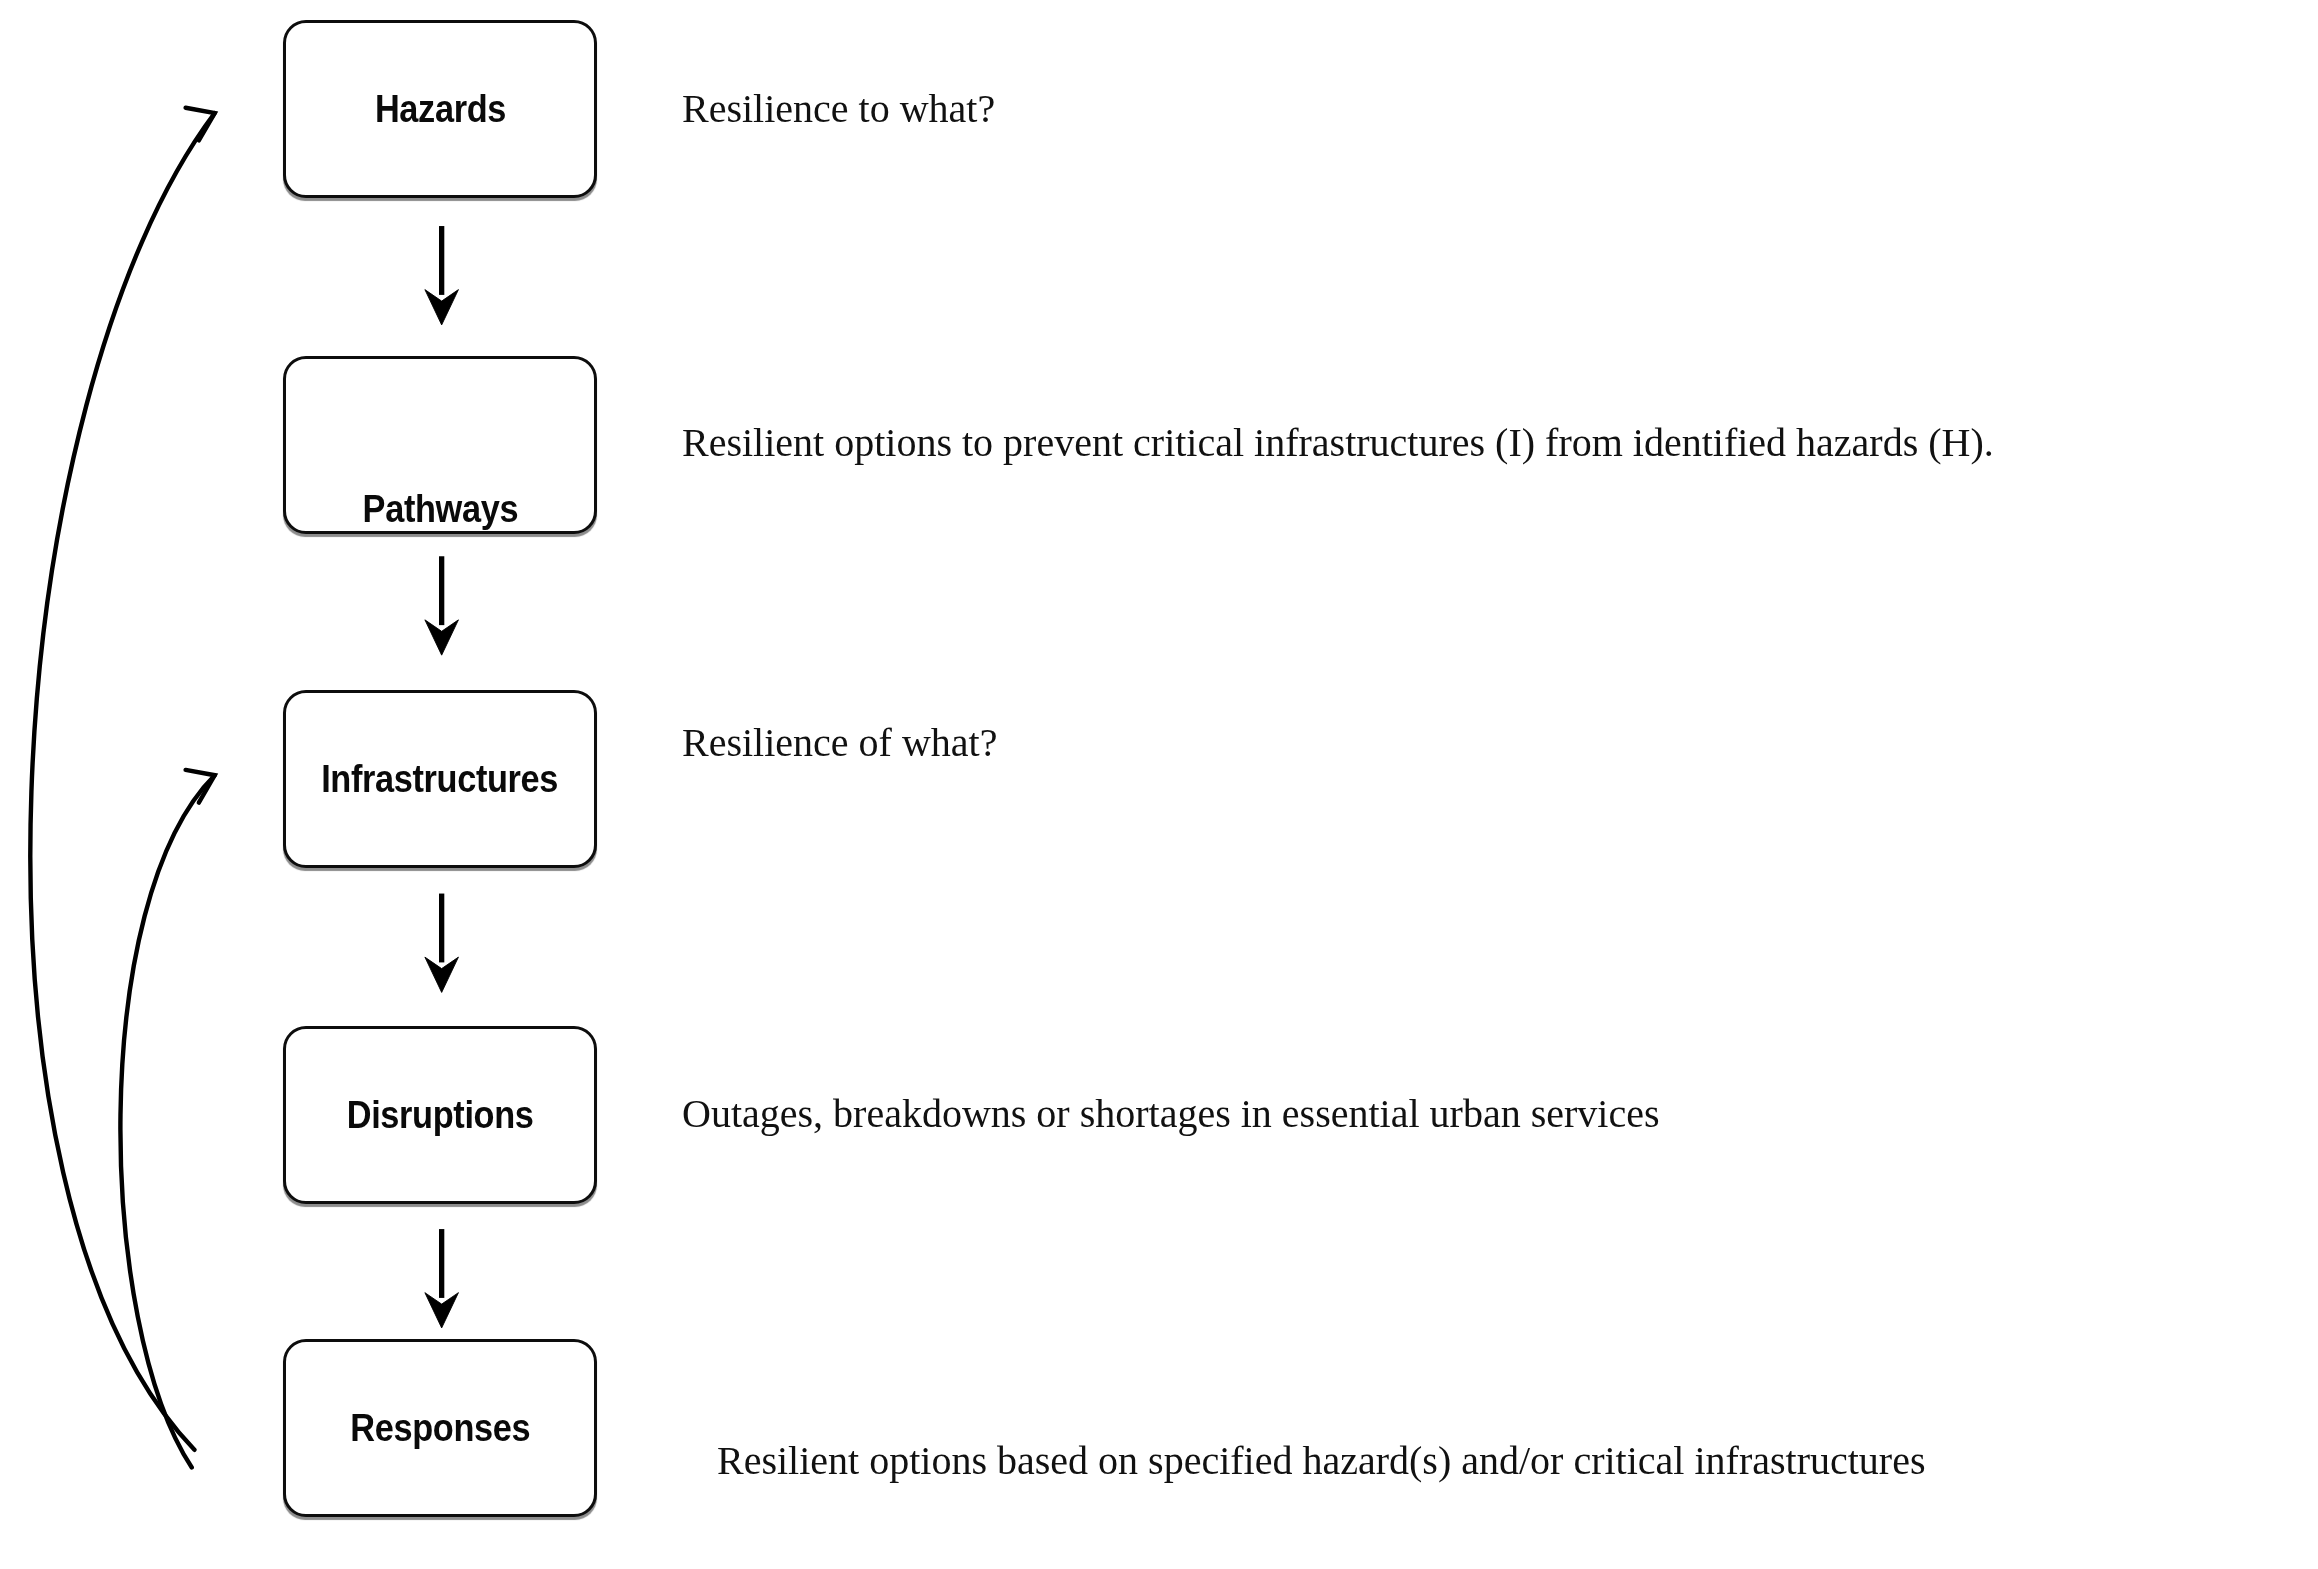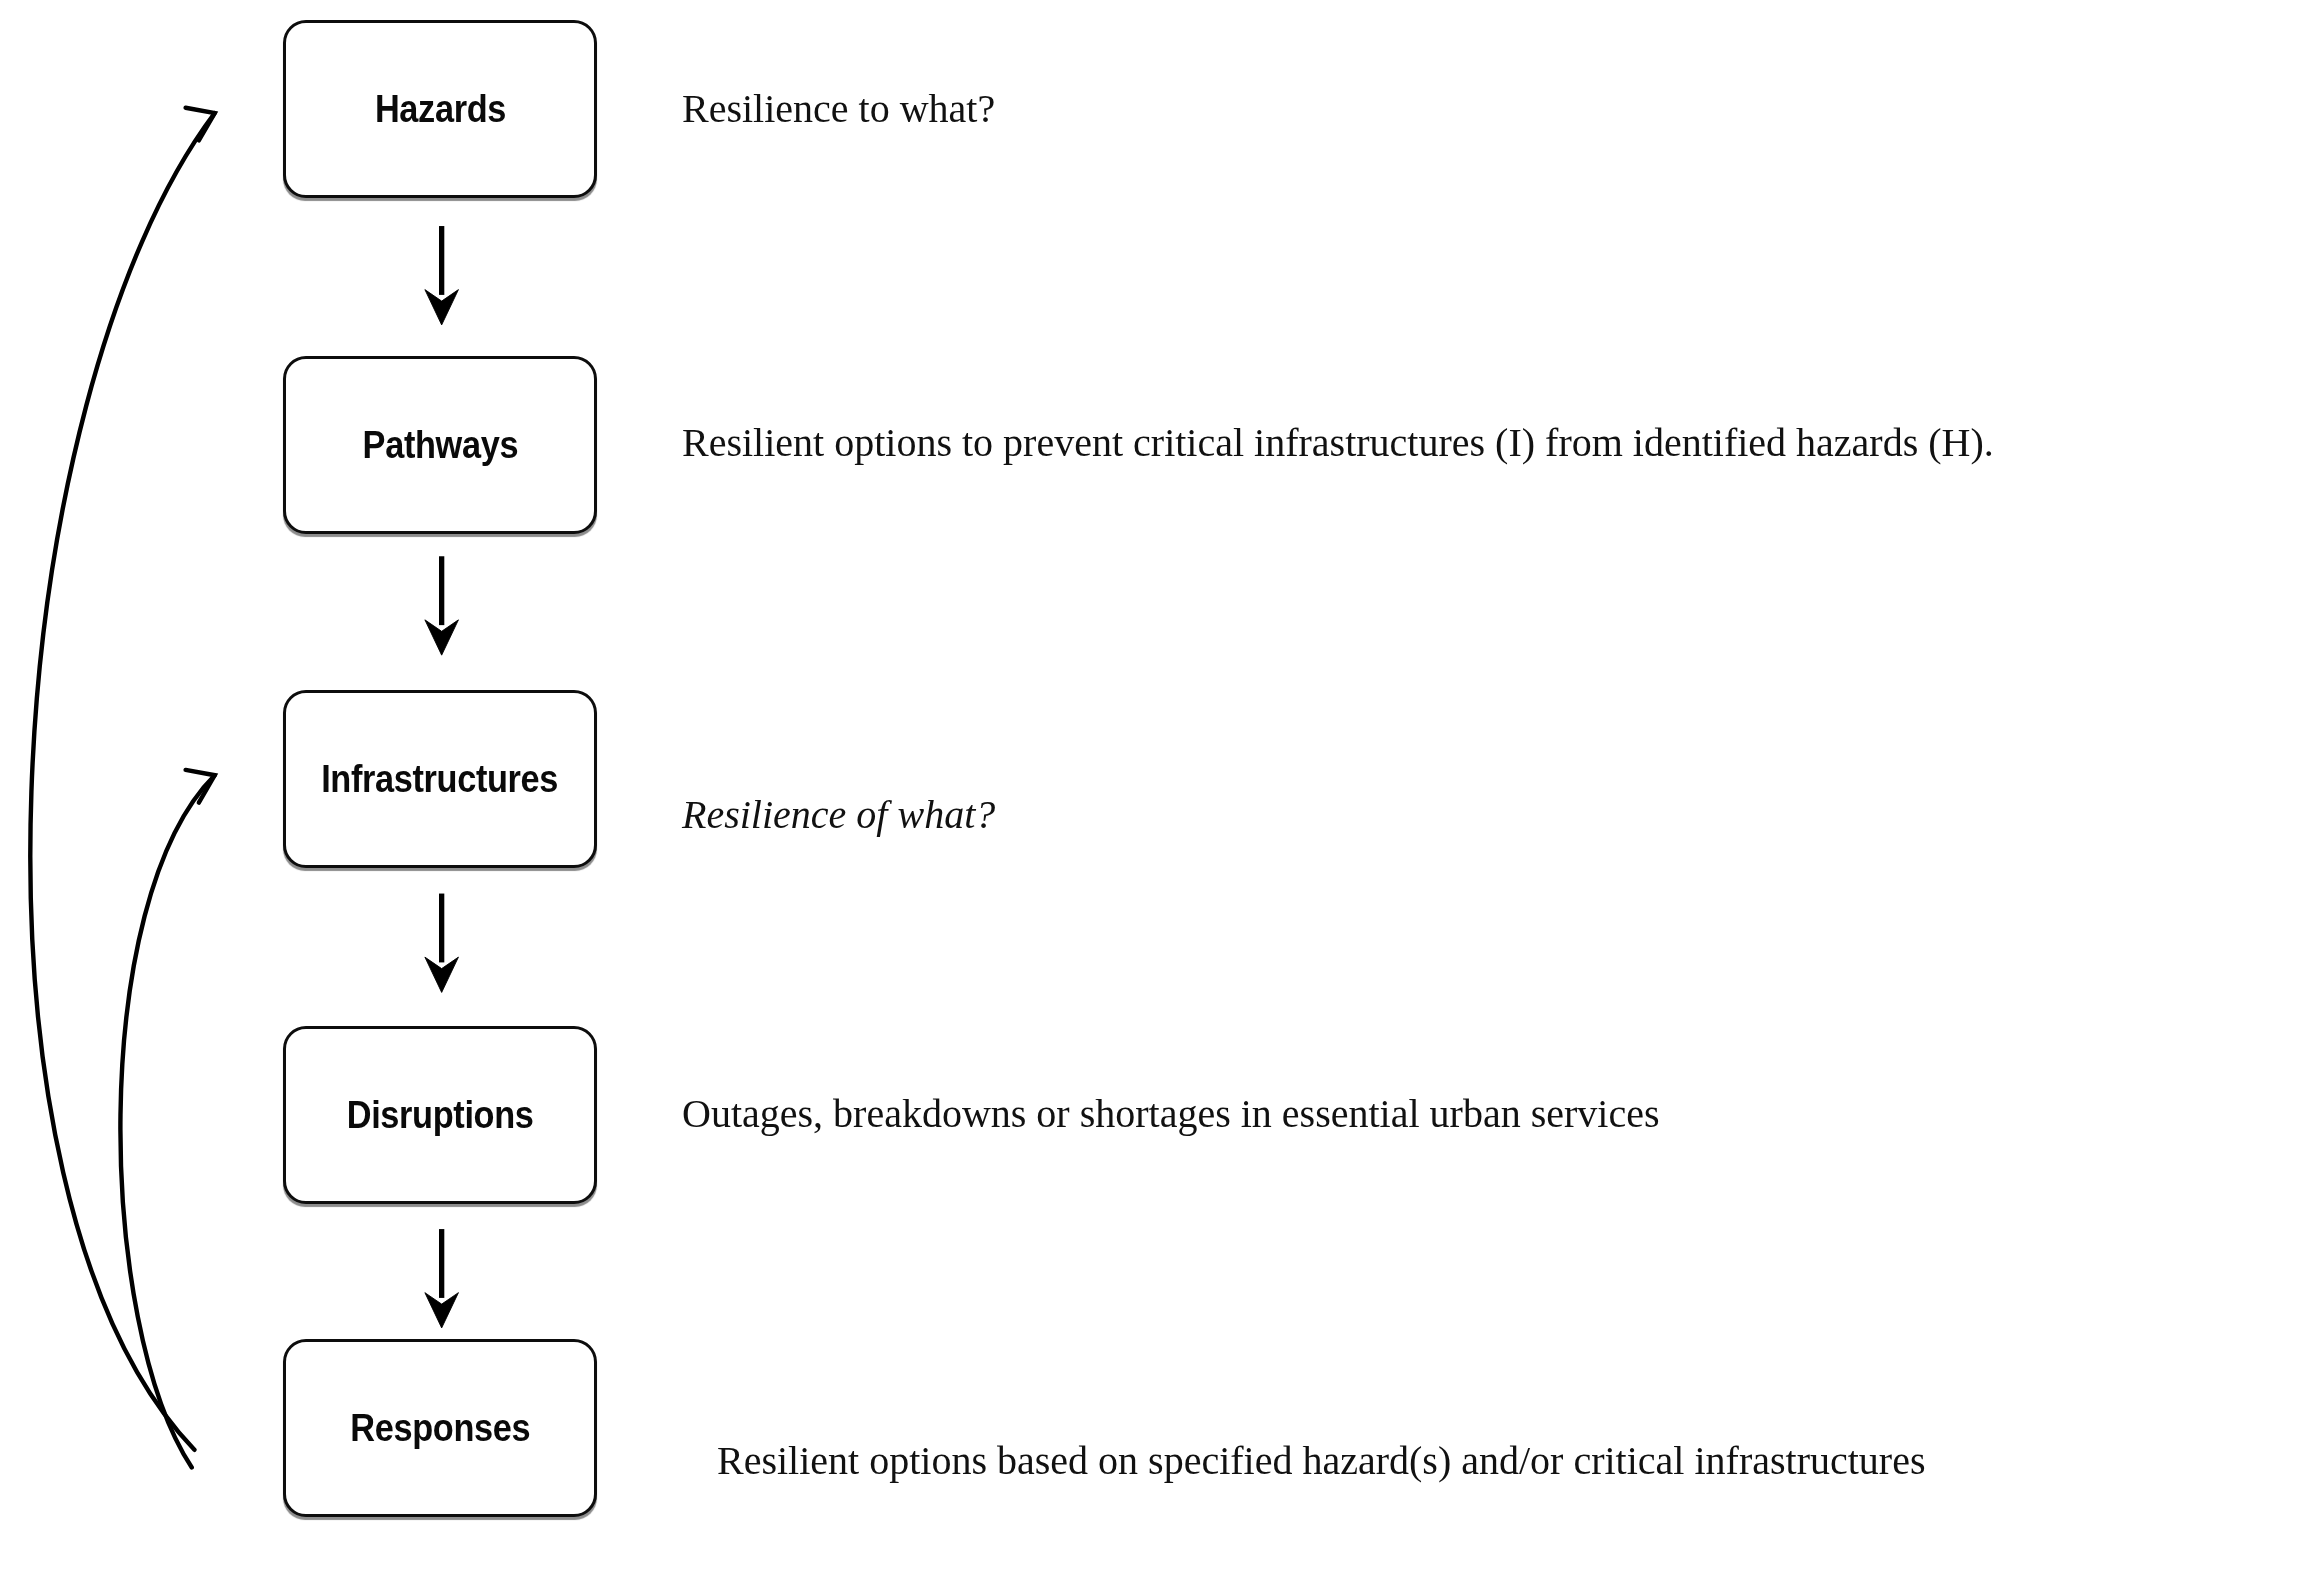--- a/index.html
+++ b/index.html
@@ -48,27 +48,27 @@
     position: absolute;
     left: 682px;
     height: 62px;
     line-height: 62px;
     font-family: "Liberation Serif", serif;
     font-size: 40px;
     color: #111111;
     white-space: nowrap;
   }
   .box-hazards        { top: 20.3px;  }
-  .box-pathways       { top: 356px; }
+  .box-pathways       { top: 356px; align-items: flex-end; }
   .box-infrastructures{ top: 690px; }
   .box-disruptions    { top: 1026px;}
   .box-responses      { top: 1323px; margin-top: 16px;}
   .desc-hazards        { top: 78px;   }
   .desc-pathways       { top: 412px;  }
-  .desc-infrastructures{ top: 784px; font-style: italic;  }
+  .desc-infrastructures{ top: 712px;  }
   .desc-disruptions    { top: 1083px; }
   .desc-responses      { top: 1430px; left: 717px; }
 </style>
 </head>
 <body>
 
 <div id="canvas">
 
   <svg id="arrow-layer" viewBox="0 0 2626 1777" xmlns="http://www.w3.org/2000/svg">
 

